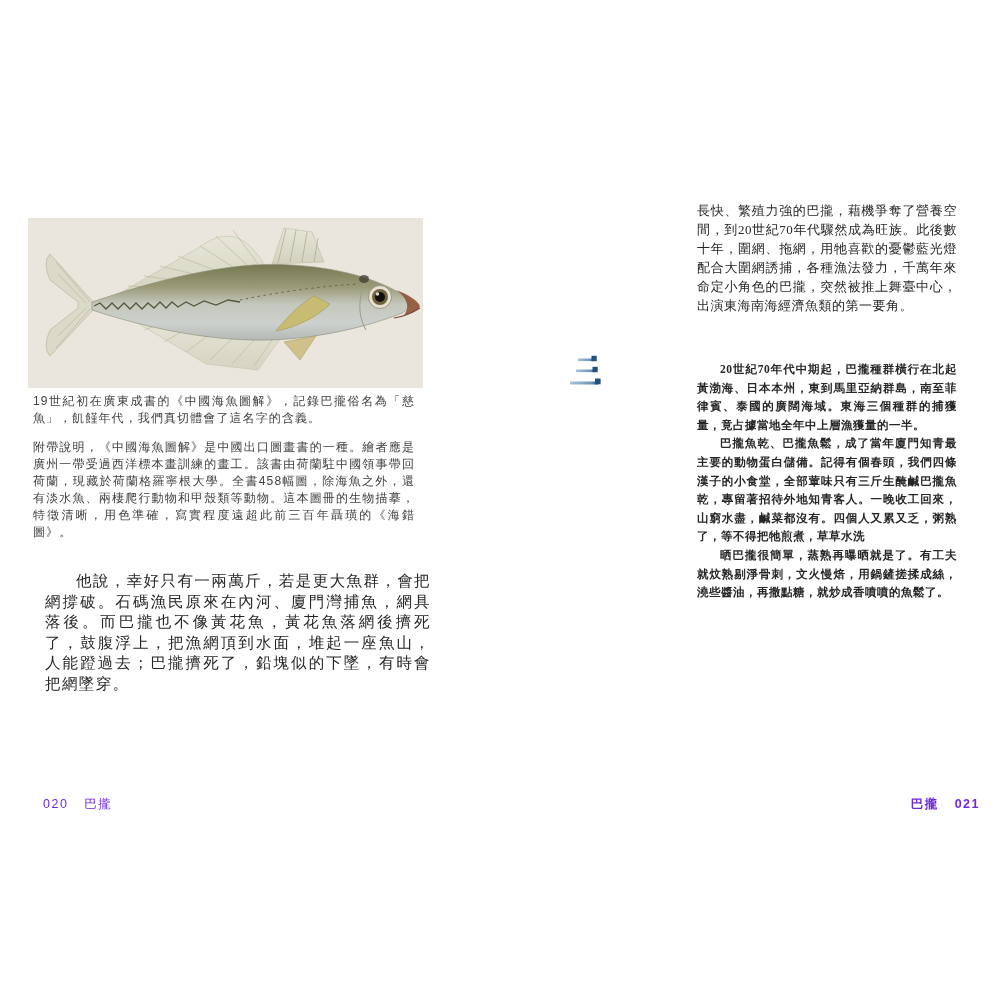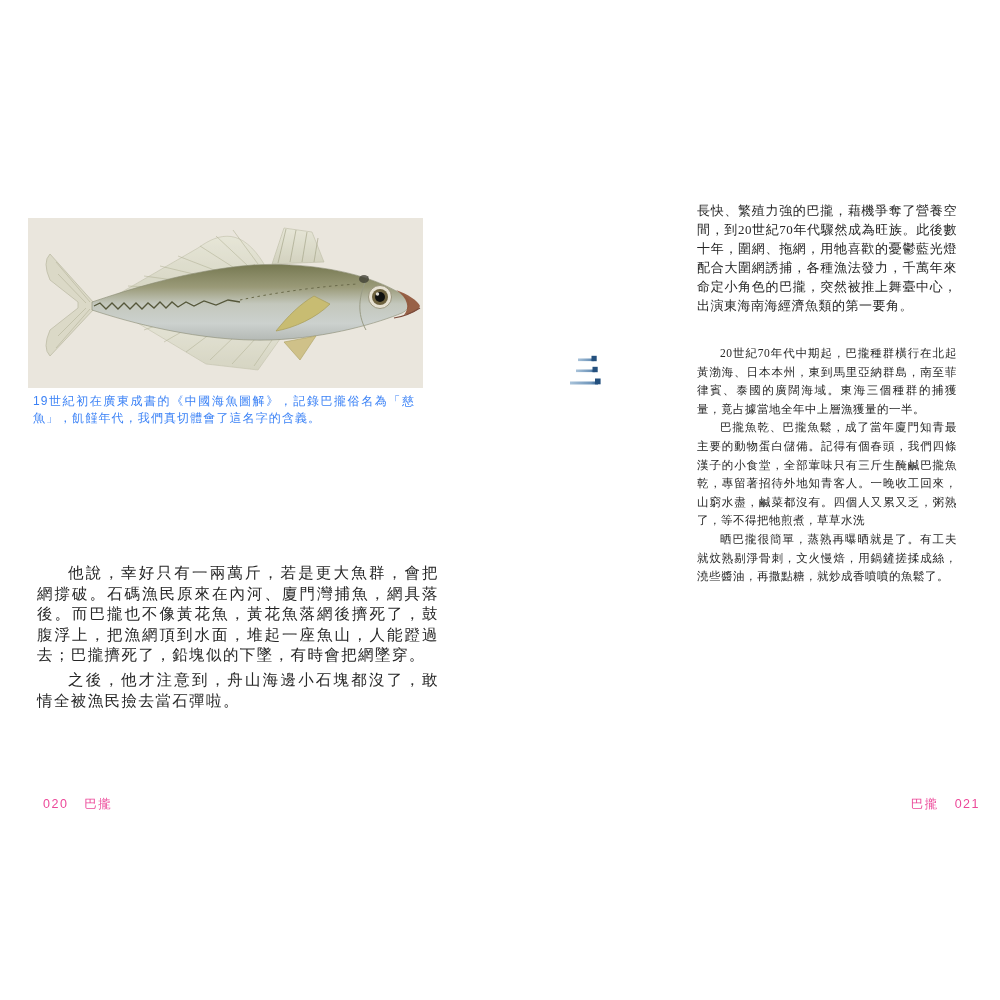--- a/index.html
+++ b/index.html
@@ -6,49 +6,49 @@
   .spread{position:relative;width:1000px;height:1000px;background:#ffffff;overflow:hidden;
           font-family:"Liberation Serif","DejaVu Serif",serif;color:#262626;}
 
   
   .figure{position:absolute;left:28px;top:218px;width:395px;height:170px;margin:0;background:#eae6dd;}
   .figure svg{display:block;width:100%;height:100%;}
 
   
   .caption{position:absolute;left:33px;top:393px;width:382px;
            font-family:"Liberation Sans","DejaVu Sans",sans-serif;
-           font-size:12px;line-height:17px;letter-spacing:1.1px;color:#3b82f6;
+           font-size:12px;line-height:17px;letter-spacing:1.1px;color:#404040;
            text-align:justify;word-break:break-all;}
   .caption p{margin:0 0 12px 0;}
 
   
   .left-body{position:absolute;left:33px;top:559px;width:410px;
              font-size:15.5px;line-height:20.6px;letter-spacing:1.4px;
              text-align:justify;word-break:break-all;}
-  .left-body p{margin:4px;}
+  .left-body p{margin:12px;}
   p.indent{text-indent:2em;}
 
   
   .right-body-1{position:absolute;left:697px;top:201px;width:260px;
                 font-size:13px;line-height:19px;letter-spacing:0.5px;
                 text-align:justify;word-break:break-all;}
-  .right-body-2{position:absolute;left:697px;top:344px;width:260px;
+  .right-body-2{position:absolute;left:697px;top:360px;width:260px;
                 font-size:11.5px;line-height:18.6px;letter-spacing:0.5px;
-                text-align:justify;word-break:break-all;}
+                text-align:justify;word-break:break-all;font-weight:bold;}
   .right-body-1 p,.right-body-2 p{margin:0;}
 
   
   .section-marker{position:absolute;left:568px;top:351px;width:38px;height:44px;}
 
   
   .footer{position:absolute;top:796px;font-family:"Liberation Sans","DejaVu Sans",sans-serif;
-          font-size:12.5px;letter-spacing:1.5px;color:#ec4899;}
+          font-size:12.5px;letter-spacing:1.5px;color:#6d28d9;}
   .footer-left{left:43px;}
   .footer-left .gap{display:inline-block;width:16px;}
-  .footer-right{left:697px;width:283px;text-align:right;}
+  .footer-right{left:697px;width:283px;text-align:right;font-weight:bold;}
   .footer-right .gap{display:inline-block;width:16px;}
 </style>
 </head>
 <body>
 
 <div class="spread">
 
   <figure class="figure">
     <svg viewBox="0 0 395 170">
       <defs>
@@ -120,25 +120,25 @@
       <circle cx="352" cy="79" r="5" fill="#10100e"></circle>
       <circle cx="349.5" cy="76" r="1.7" fill="#f4f1e8" opacity="0.9"></circle>
 
       <path d="M368 72 C380 76 390 83 392 88 C390 93 383 96 376 97 C382 90 380 80 368 72 Z" fill="#8f5236" opacity="0.9"></path>
       <path d="M392 90 C384 95 374 99 366 100" fill="none" stroke="#7a4a3a" stroke-width="1.2"></path>
     </svg>
   </figure>
 
   <div class="caption">
     <p>19世紀初在廣東成書的《中國海魚圖解》，記錄巴攏俗名為「慈魚」，飢饉年代，我們真切體會了這名字的含義。</p>
+    <p>附帶說明，《中國海魚圖解》是中國出口圖畫書的一種。繪者應是廣州一帶受過西洋標本畫訓練的畫工。該書由荷蘭駐中國領事帶回荷蘭，現藏於荷蘭格羅寧根大學。全書458幅圖，除海魚之外，還有淡水魚、兩棲爬行動物和甲殼類等動物。這本圖冊的生物描摹，特徵清晰，用色準確，寫實程度遠超此前三百年聶璜的《海錯圖》。</p>
   </div>
 
   <div class="left-body">
     <p class="indent">他說，幸好只有一兩萬斤，若是更大魚群，會把網撐破。石碼漁民原來在內河、廈門灣捕魚，網具落後。而巴攏也不像黃花魚，黃花魚落網後擠死了，鼓腹浮上，把漁網頂到水面，堆起一座魚山，人能蹬過去；巴攏擠死了，鉛塊似的下墜，有時會把網墜穿。</p>
-    <p class="indent">之後，他才注意到，舟山海邊小石塊都沒了，敢情全被漁民撿去當石彈啦。</p>
   </div>
 
   <div class="footer footer-left">
     <span>020</span><span class="gap"></span><span>巴攏</span>
   </div>
 
   <div class="section-marker">
     <svg viewBox="0 0 38 44">
       <defs>
         <linearGradient id="blueGrad" x1="0" y1="0" x2="1" y2="0">

